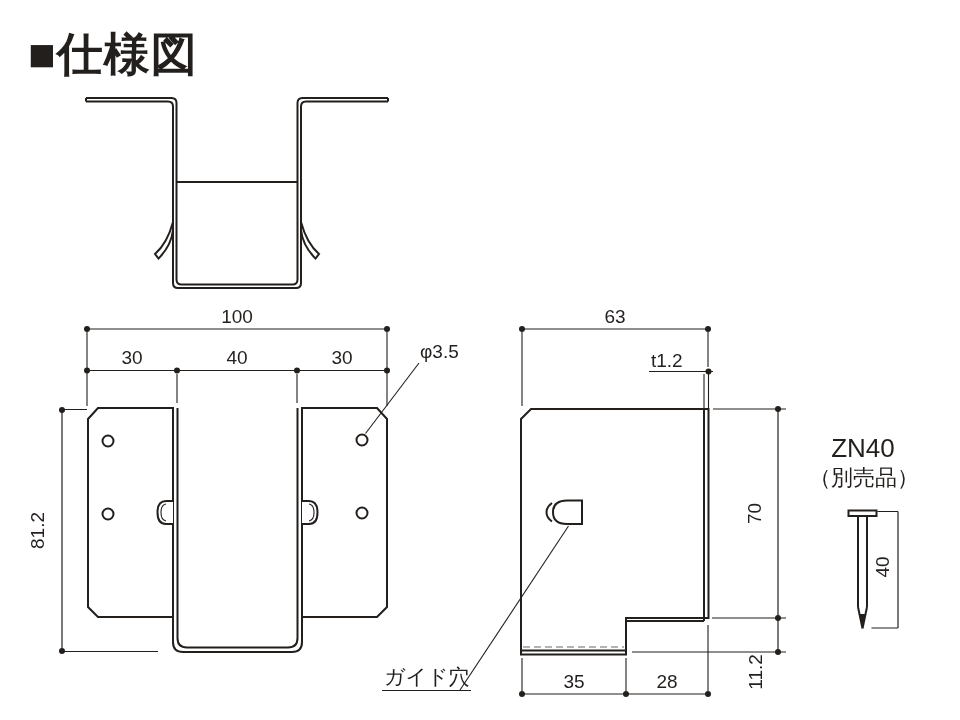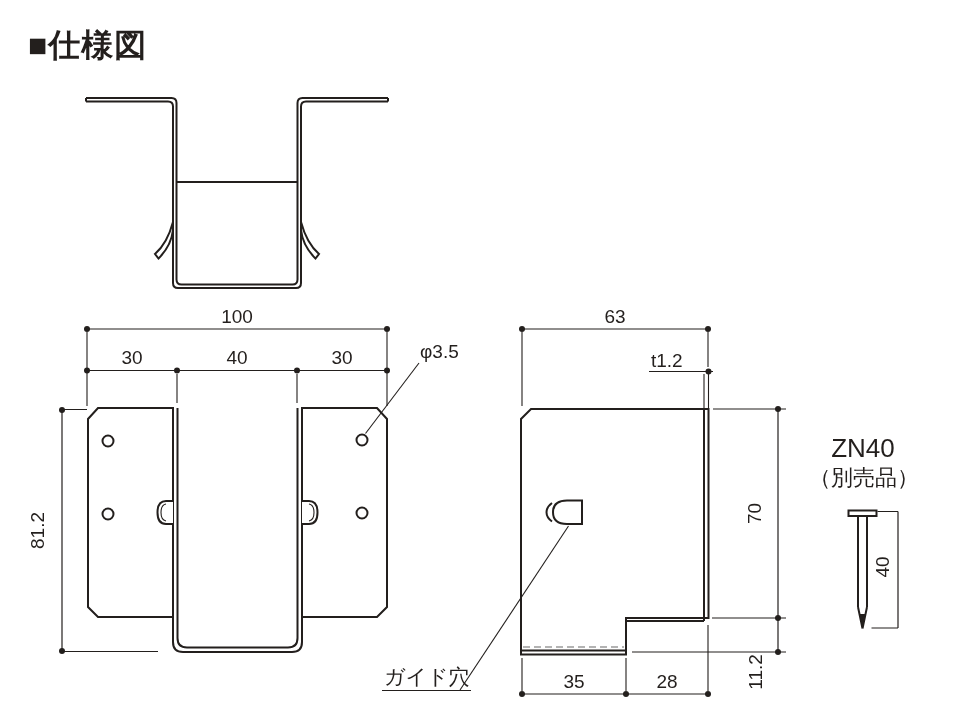--- a/index.html
+++ b/index.html
@@ -1,18 +1,18 @@
 <!DOCTYPE html>
 <html><head>
 <meta charset="utf-8">
 <style>
   html,body{margin:0;padding:0;background:#ffffff;}
   body{width:960px;height:720px;position:relative;overflow:hidden;
        font-family:"Liberation Sans","DejaVu Sans",sans-serif;color:#231f1d;}
-  .page-title{position:absolute;left:28px;top:24px;font-size:32px;font-weight:700;
+  .page-title{position:absolute;left:28px;top:24px;font-size:46px;font-weight:700;
               letter-spacing:1px;color:#231f1d;}
   svg{position:absolute;left:0;top:0;}
   .ol{stroke:#231f1d;stroke-width:2;fill:none;stroke-linecap:butt;stroke-linejoin:miter;}
   .olw{stroke:#231f1d;stroke-width:2;fill:#ffffff;}
   .thin{stroke:#231f1d;stroke-width:1.1;fill:none;}
   .dim{stroke:#231f1d;stroke-width:1.2;fill:none;}
   .dash{stroke:#9a9a9a;stroke-width:1.6;fill:none;stroke-dasharray:7 4;}
   .dot{fill:#231f1d;stroke:none;}
   .dtx{font-family:"Liberation Sans","DejaVu Sans",sans-serif;font-size:19px;fill:#231f1d;}
   .jtx{font-family:"Liberation Sans","DejaVu Sans",sans-serif;font-size:21px;fill:#231f1d;}

